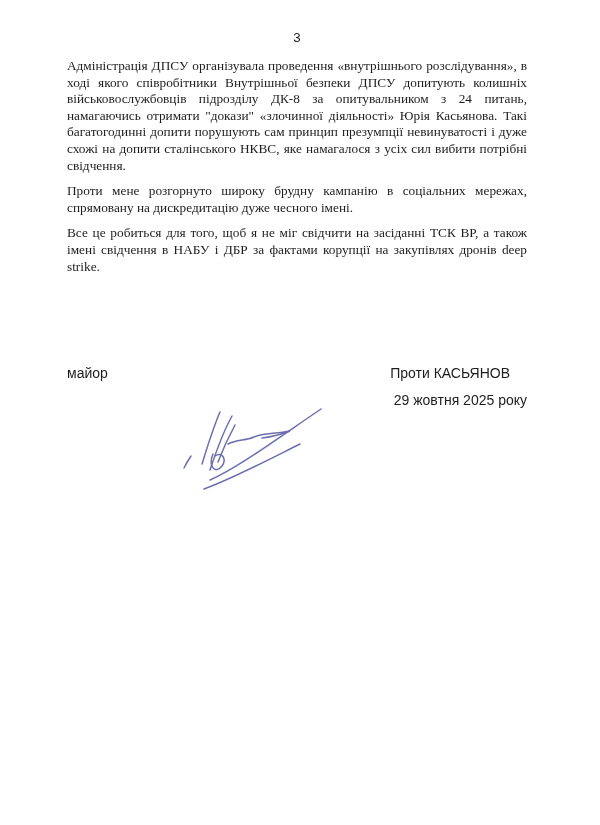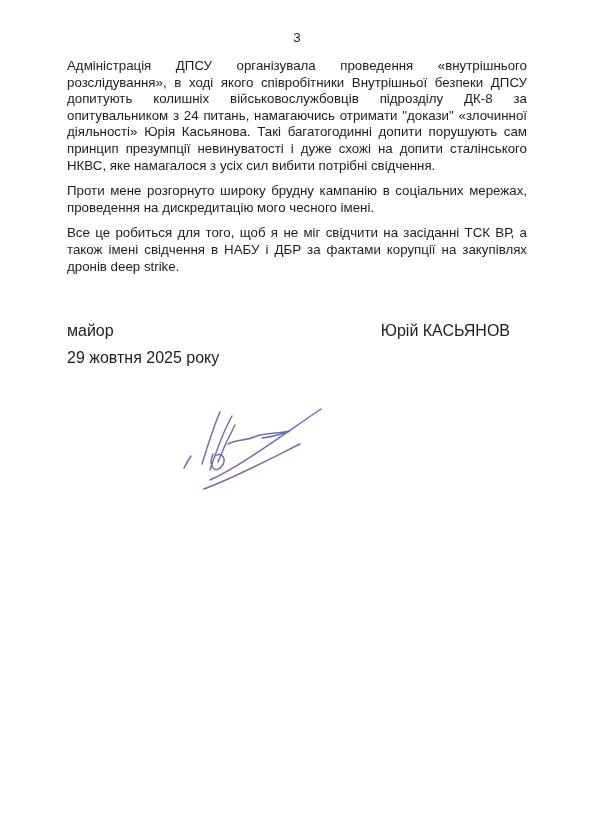--- a/index.html
+++ b/index.html
@@ -27,28 +27,30 @@
     font-size: 13.3px;
     line-height: 16px;
     height: 16px;
   }
   .body-text p {
     margin: 0 0 9px 0;
     font-size: 13.3px;
     line-height: 16.6px;
     text-align: justify;
     text-justify: inter-word;
+    font-family: Liberation Serif, serif;
   }
   .body-text p:first-child {
     margin-top: 12px;
   }
   .sig-block {
-    margin-top: 48px;
-    font-size: 16px;
+    margin-top: 90px;
+    font-size: 14px;
     line-height: 16.6px;
+    text-align: right;
   }
   .sig-row1 {
     display: flex;
     justify-content: space-between;
   }
   .sig-name {
     padding-right: 17px;
   }
   .sig-date {
     margin-top: 10px;
@@ -64,28 +66,28 @@
 </head>
 <body>
 
 <div class="page">
   <div class="content">
 
     <div class="page-num">3</div>
 
     <div class="body-text">
       <p>Адміністрація ДПСУ організувала проведення «внутрішнього розслідування», в ході якого співробітники Внутрішньої безпеки ДПСУ допитують колишніх військовослужбовців підрозділу ДК-8 за опитувальником з 24 питань, намагаючись отримати "докази" «злочинної діяльності» Юрія Касьянова. Такі багатогодинні допити порушують сам принцип презумпції невинуватості і дуже схожі на допити сталінського НКВС, яке намагалося з усіх сил вибити потрібні свідчення.</p>
-      <p>Проти мене розгорнуто широку брудну кампанію в соціальних мережах, проведення на дискредитацію мого чесного імені.</p>
+      <p>Проти мене розгорнуто широку брудну кампанію в соціальних мережах, спрямовану на дискредитацію дуже чесного імені.</p>
       <p>Все це робиться для того, щоб я не міг свідчити на засіданні ТСК ВР, а також імені свідчення в НАБУ і ДБР за фактами корупції на закупівлях дронів deep strike.</p>
     </div>
 
     <div class="sig-block">
       <div class="sig-row1">
         <span>майор</span>
-        <span class="sig-name">Юрій КАСЬЯНОВ</span>
+        <span class="sig-name">Проти КАСЬЯНОВ</span>
       </div>
       <div class="sig-date">29 жовтня 2025 року</div>
     </div>
 
   </div>
 
   <svg class="signature-svg" viewBox="0 0 155 95" fill="none" stroke="#5c60a6" stroke-width="1.5" stroke-linecap="round" opacity="0.9">
 
     <path d="M4,70 C6,66 9,61 11,58"></path>
 

